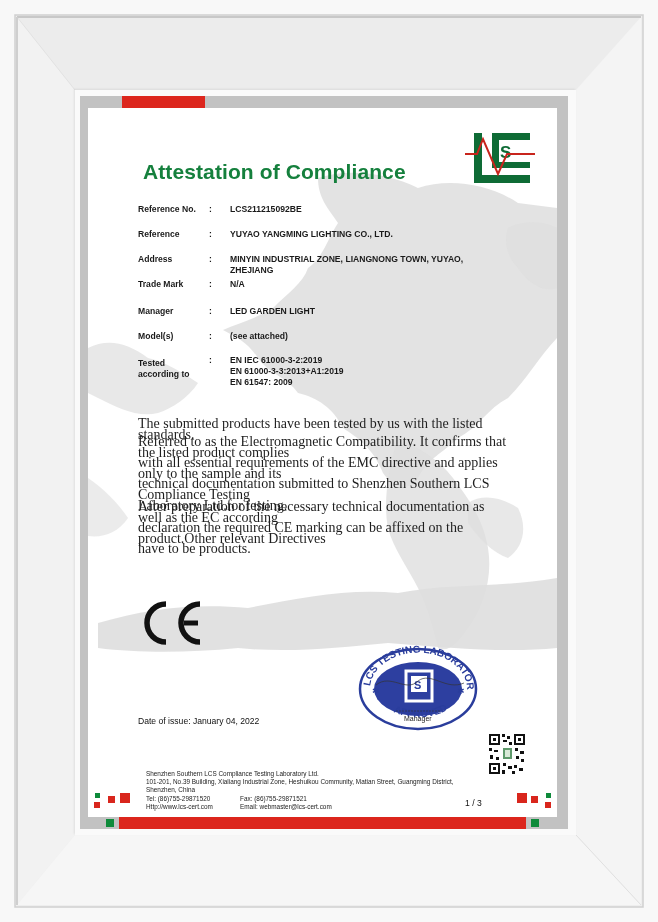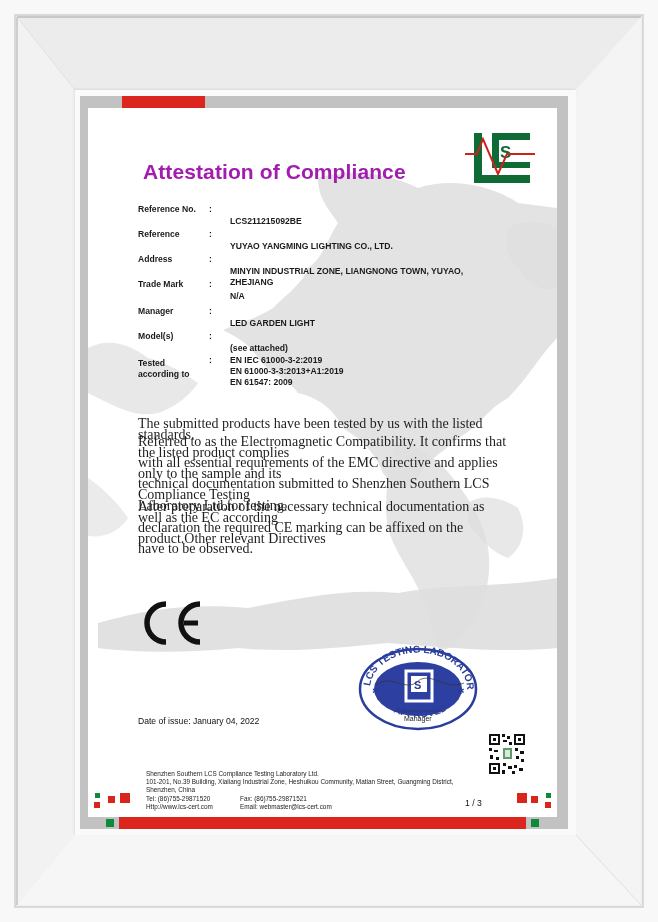--- a/index.html
+++ b/index.html
@@ -9,26 +9,26 @@
   .mat { position:absolute; left:75px; top:90px; width:501px; height:745px; background:#fafafa; box-shadow: -1px -1px 2px rgba(0,0,0,0.08); }
   .grey-band { position:absolute; left:80px; top:96px; width:488px; height:733px; background:#c2c2c2; }
   .red-top { position:absolute; left:122px; top:96px; width:83px; height:12px; background:#dc261d; }
   .page { position:absolute; left:88px; top:108px; width:469px; height:709px; background:#ffffff; overflow:hidden; }
   .red-bottom { position:absolute; left:119px; top:817px; width:407px; height:12px; background:#dc261d; }
   .sq { position:absolute; }
   .g { background:#0e8a3a; }
   .r { background:#d9261d; }
 
   .map { position:absolute; left:0; top:0; width:469px; height:709px; }
-  .title { position:absolute; left:55px; top:52px; font-size:21px; font-weight:bold; color:#a21caf; letter-spacing:0.1px; }
+  .title { position:absolute; left:55px; top:52px; font-size:21px; font-weight:bold; color:#15803d; letter-spacing:0.1px; }
   .logo { position:absolute; left:377px; top:20px; width:72px; height:60px; }
   .field { position:absolute; left:50px; font-size:8.6px; font-weight:bold; color:#1a1a1a; line-height:11px; }
   .field .lbl { position:absolute; left:0; top:0; width:70px; }
   .field .colon { position:absolute; left:71px; top:0; }
-  .field .val { position:absolute; left:92px; top:12px; width:300px; }
+  .field .val { position:absolute; left:92px; top:0; width:300px; }
   .para { position:absolute; left:50px; width:370px; font-size:14px; color:#1e1e1e; line-height:10.6px;font-family:Liberation Serif, serif; }
   .ce { position:absolute; left:52px; top:490px; width:64px; height:50px; }
   .stamp { position:absolute; left:268px; top:535px; width:125px; height:88px; }
   .date { position:absolute; left:50px; top:608px; font-size:8.6px; font-weight:normal; color:#111; }
   .qr { position:absolute; left:400px; top:624px; width:38px; height:44px; }
   .footer { position:absolute; left:58px; top:662px; font-size:6.4px; color:#222; line-height:8.2px; width:360px; }
   .footer .row { position:relative; height:8.2px; }
   .footer .col2 { position:absolute; left:94px; top:0; }
   .pagenum { position:absolute; left:377px; top:690px; font-size:8.6px; font-weight:normal; color:#111; }
 </style>
@@ -138,21 +138,21 @@
   <div class="para" style="top:329px;">
     <div>Referred to as the Electromagnetic Compatibility. It confirms that the listed product complies</div>
     <div>with all essential requirements of the EMC directive and applies only to the sample and its</div>
     <div>technical documentation submitted to Shenzhen Southern LCS Compliance Testing</div>
     <div>Laboratory Ltd.for testing.</div>
   </div>
 
   <div class="para" style="top:394px;">
     <div>After preparation of the necessary technical documentation as well as the EC according</div>
     <div>declaration the required CE marking can be affixed on the product.Other relevant Directives</div>
-    <div>have to be observed.</div>
+    <div>have to be products.</div>
   </div>
 
   <svg class="ce" viewBox="0 0 64 50" width="64" height="50">
     <path d="M26,6 A19,19 0 1 0 26,44" fill="none" stroke="#111" stroke-width="5.5"></path>
     <path d="M60,6 A19,19 0 1 0 60,44" fill="none" stroke="#111" stroke-width="5.5"></path>
     <line x1="44" y1="25" x2="58" y2="25" stroke="#111" stroke-width="5"></line>
   </svg>
 
   <svg class="stamp" viewBox="0 0 125 88" width="125" height="88">
     <defs>

